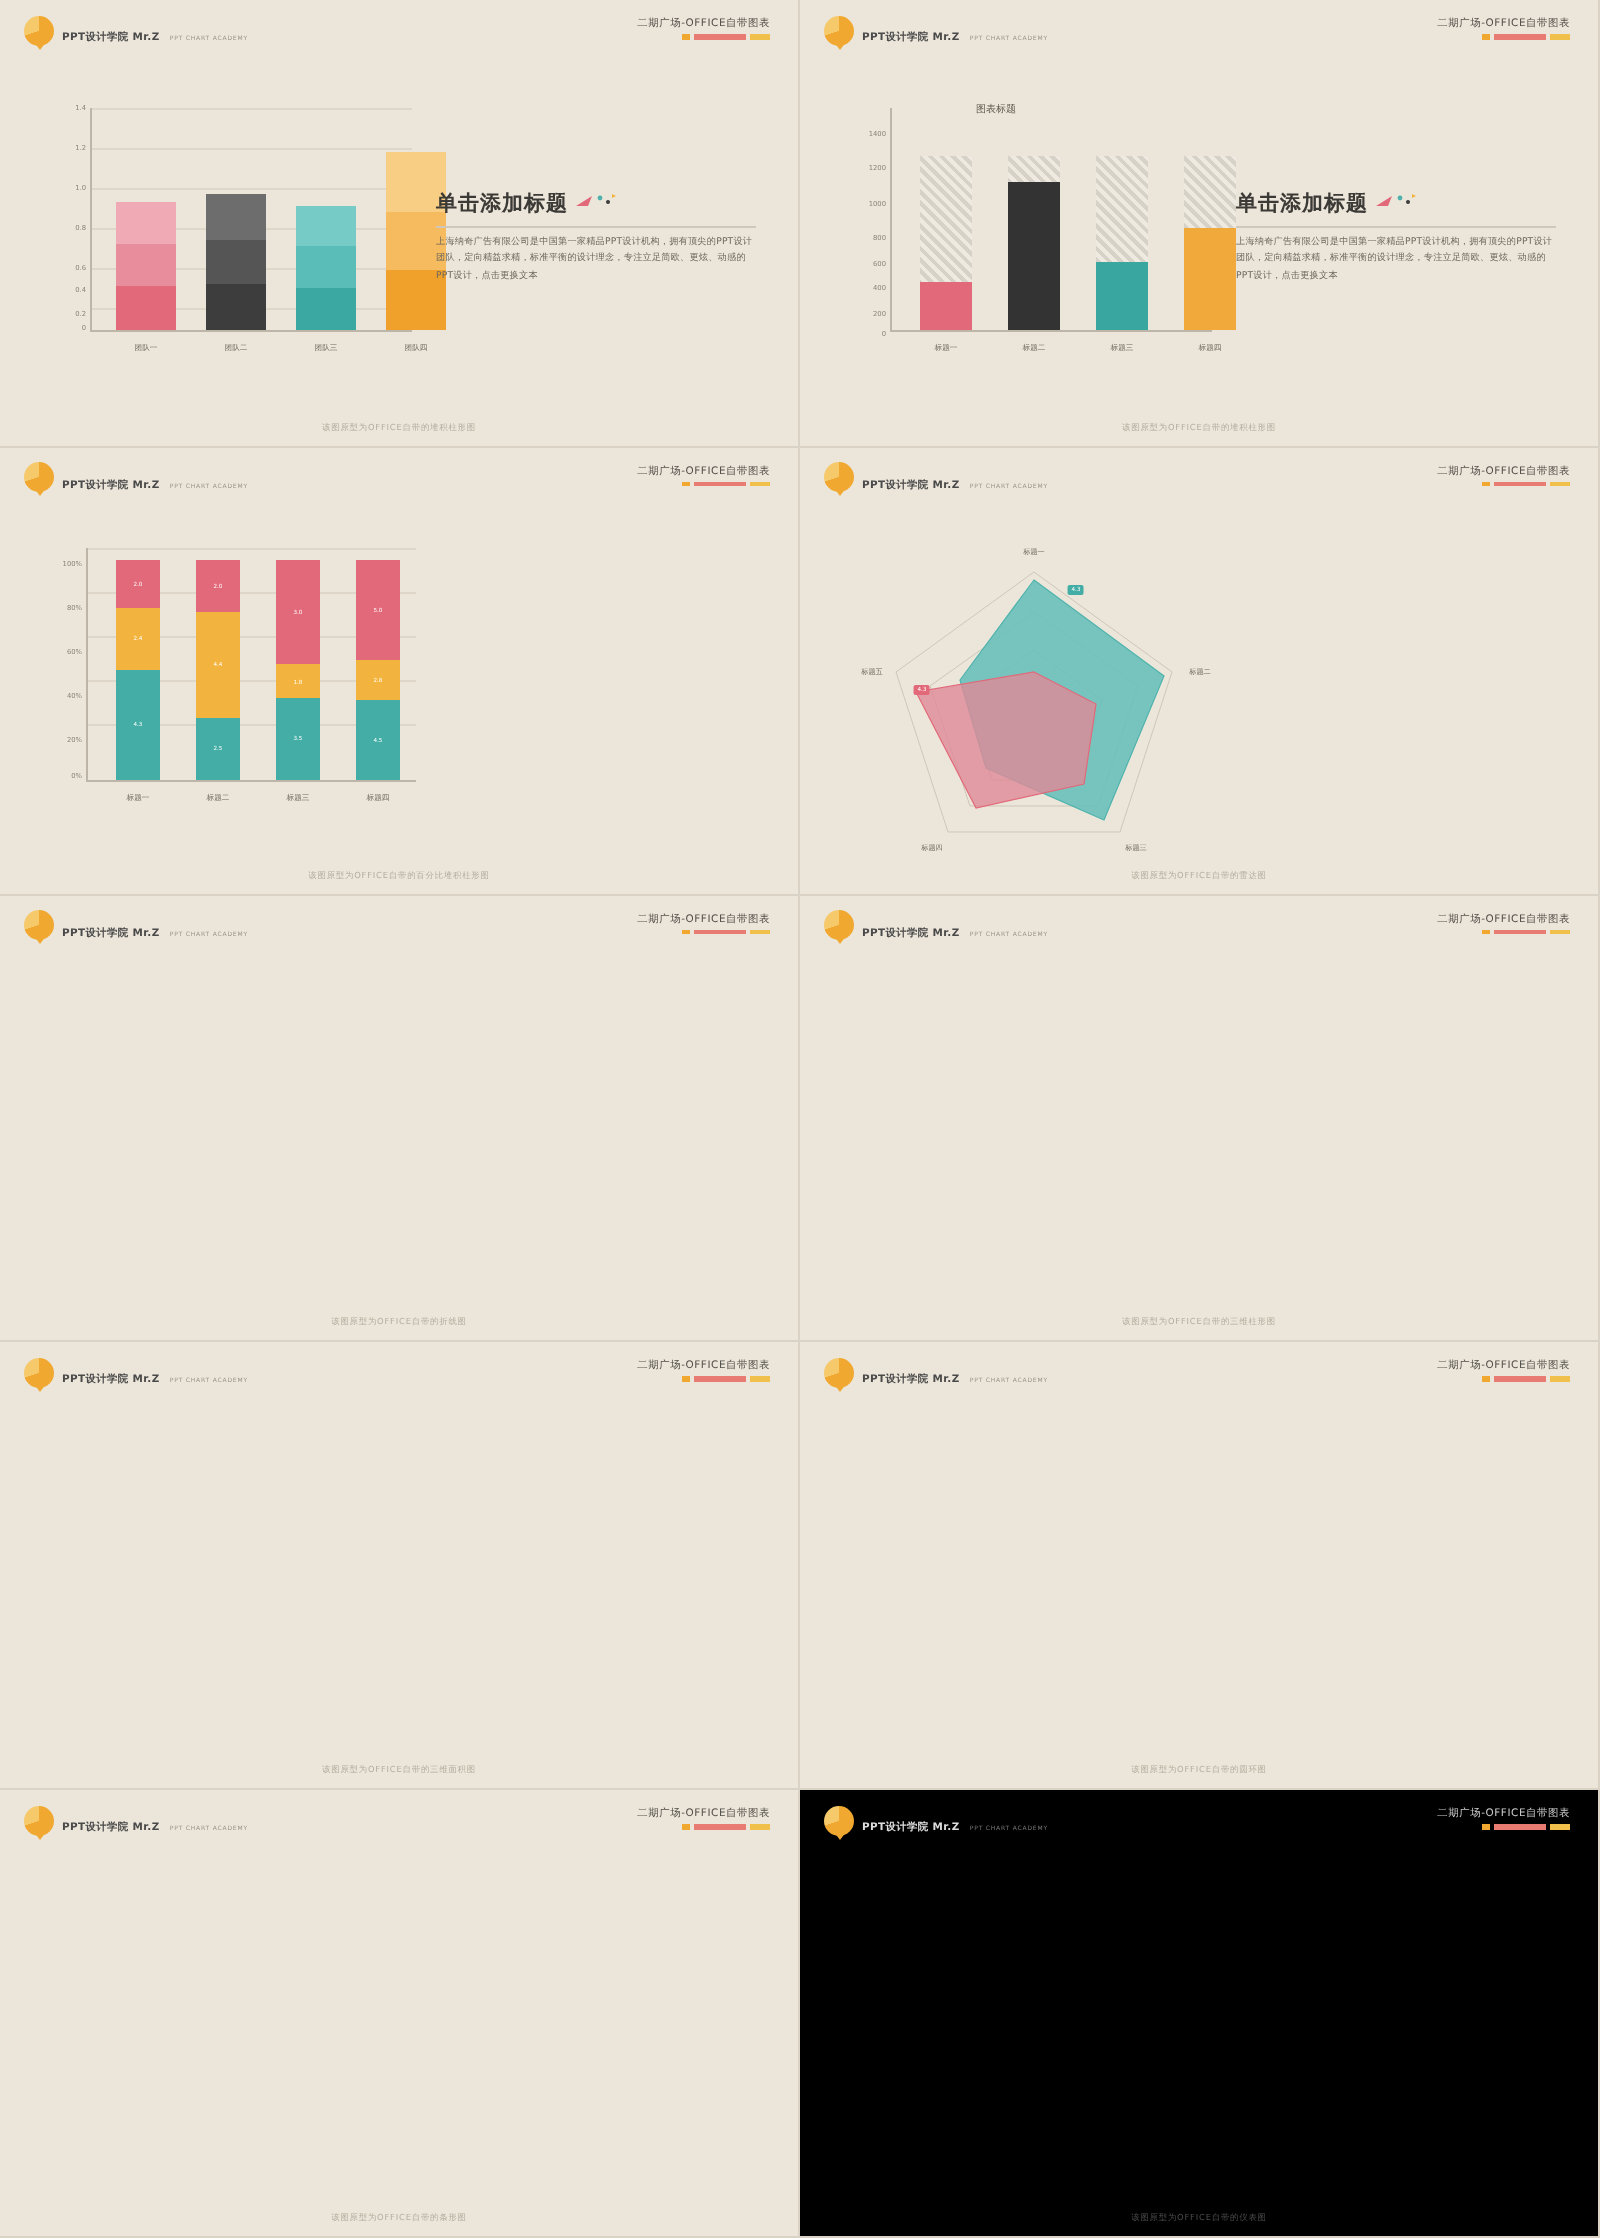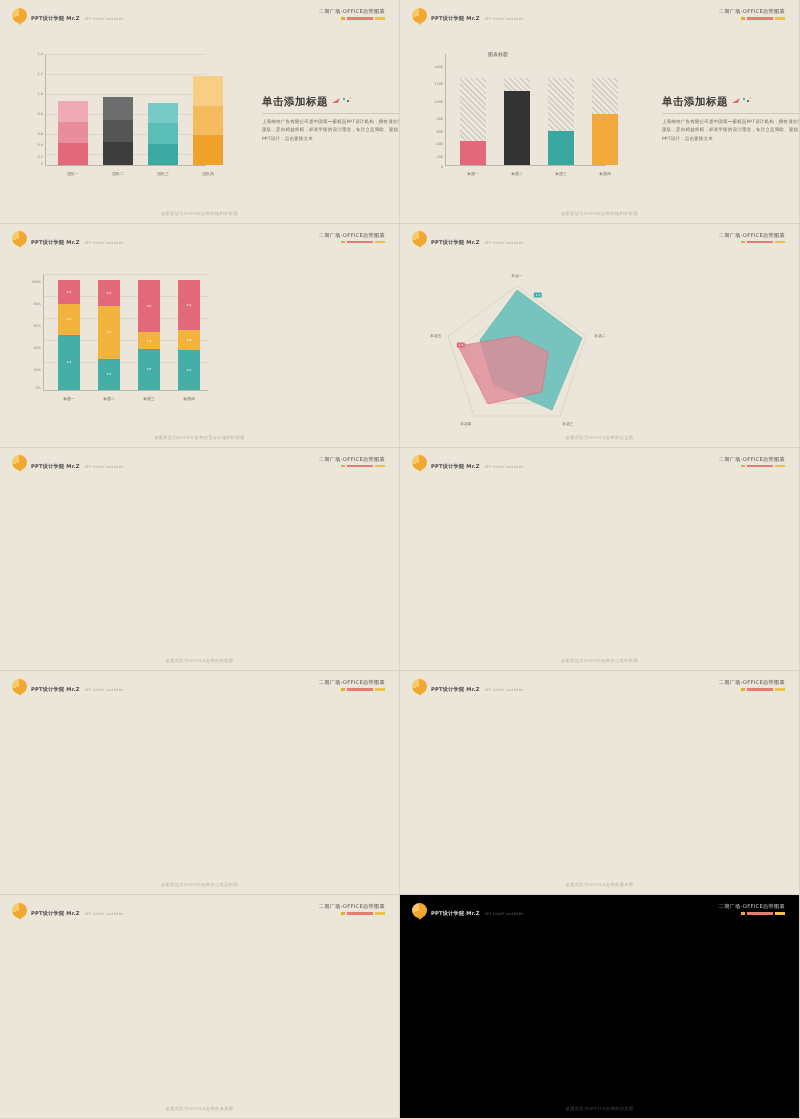--- a/index.html
+++ b/index.html
@@ -32,21 +32,21 @@
   .hdr-r{position:absolute;top:8px;right:14px;text-align:right;}
   .hdr-r .t{font-size:5.2px;color:#54504a;letter-spacing:.3px;white-space:nowrap;}
   .hdr-r .bars{display:flex;gap:2px;justify-content:flex-end;margin-top:2px;align-items:center;}
   .hdr-r .bars i{display:block;height:2.5px;}
   .b1{width:4px;background:#f0a830;}
   .b2{width:26px;background:#e87b72;}
   .b3{width:10px;background:#f0c04a;}
   .dark .logo-t1{color:#ddd;} .dark .logo-t2{color:#777;} .dark .hdr-r .t{color:#ccc;}
 
   
-  .rtext{position:absolute;margin-left:44px;}
+  .rtext{position:absolute;}
   .rtitle{font-size:10.5px;font-weight:bold;color:#3c3a36;letter-spacing:.5px;
      white-space:nowrap;display:flex;align-items:center;gap:3px;}
   .rtitle .deco{display:inline-block;}
   .rule{height:1px;background:#cfc8ba;margin:4px 0 4px;}
   .rbody{font-size:4.6px;line-height:1.85;color:#6e685d;width:160px;letter-spacing:.1px;}
 
   
   .foot{position:absolute;bottom:7px;left:0;right:0;text-align:center;
      font-size:4.2px;color:#b4ac9d;letter-spacing:.4px;}
   .dark .foot{color:#4d4d4d;}

